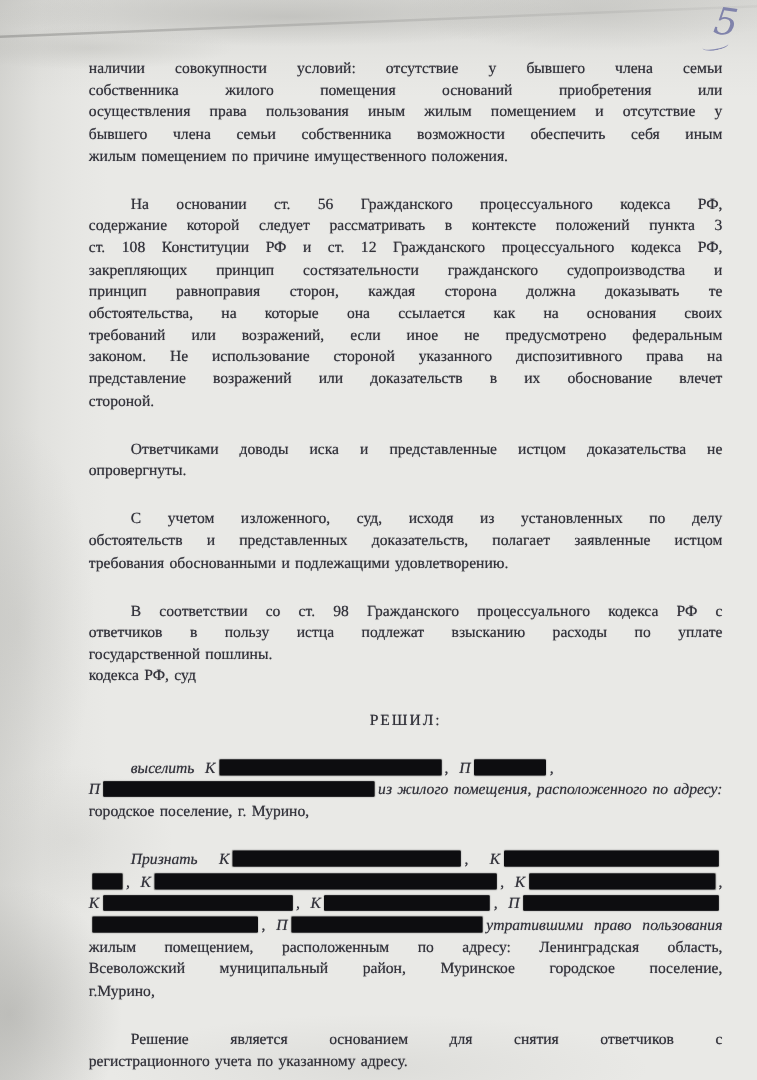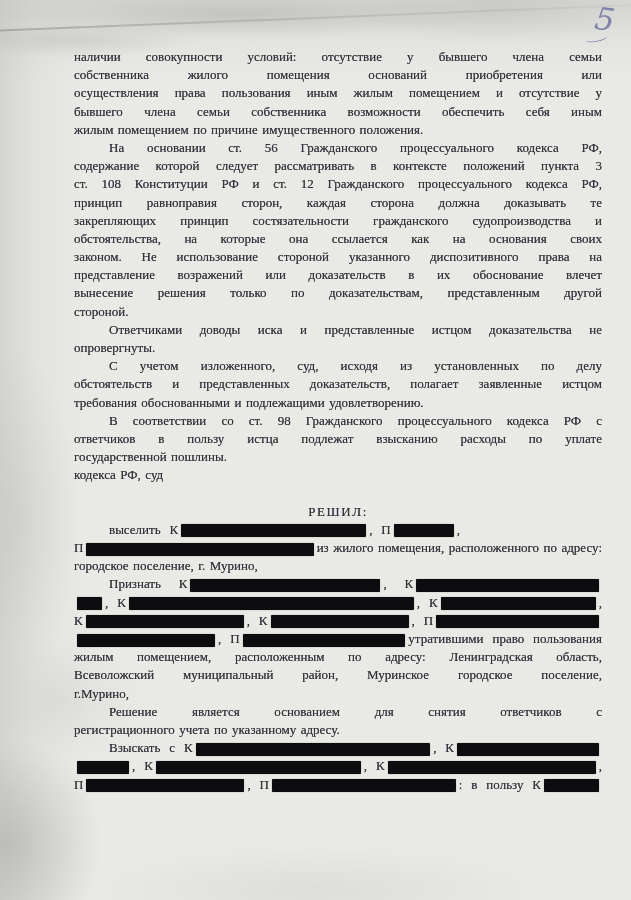--- a/index.html
+++ b/index.html
@@ -37,23 +37,23 @@
     height:18.2px;line-height:18.2px;font-size:13px;
     white-space:nowrap;
   }
   .line.fill{
     white-space:normal;
     text-align:justify;
     text-align-last:justify;
     -moz-text-align-last:justify;
   }
   .line.center{text-align:center;letter-spacing:1.6px;white-space:normal;text-align-last:center;}
-  .line.indent{text-indent:35px;}
+  .line.indent{text-indent:35px;margin-top:22px;}
   .line.blank{}
-  .line.segrow{display:flex;align-items:center;text-indent:0;}
+  .line.segrow{display:flex;align-items:flex-start;text-indent:0;font-style:italic;}
   .line.segrow.indent{padding-left:35px;}
   .seg{white-space:pre;flex:0 0 auto;}
   .bar{
     height:13px;margin:2px 3px 0 3px;border-radius:1px;
     box-shadow:0 0 1px rgba(0,0,0,0.6);
   }
 
   .hand-number{
     position:absolute;top:2px;left:584px;width:40px;height:46px;
     color:#8083ab;
@@ -82,26 +82,26 @@
 
   <div class="doc-body">
       <div class="line fill">наличии совокупности условий: отсутствие у бывшего члена семьи</div>
       <div class="line fill">собственника жилого помещения оснований приобретения или</div>
       <div class="line fill">осуществления права пользования иным жилым помещением и отсутствие у</div>
       <div class="line fill">бывшего члена семьи собственника возможности обеспечить себя иным</div>
       <div class="line left">жилым помещением по причине имущественного положения.</div>
       <div class="line fill indent">На основании ст. 56 Гражданского процессуального кодекса РФ,</div>
       <div class="line fill">содержание которой следует рассматривать в контексте положений пункта 3</div>
       <div class="line fill">ст. 108 Конституции РФ и ст. 12 Гражданского процессуального кодекса РФ,</div>
+      <div class="line fill">закрепляющих принцип состязательности гражданского судопроизводства и</div>
       <div class="line fill">принцип равноправия сторон, каждая сторона должна доказывать те</div>
-      <div class="line fill">закрепляющих принцип состязательности гражданского судопроизводства и</div>
       <div class="line fill">обстоятельства, на которые она ссылается как на основания своих</div>
+      <div class="line fill">требований или возражений, если иное не предусмотрено федеральным</div>
       <div class="line fill">законом. Не использование стороной указанного диспозитивного права на</div>
       <div class="line fill">представление возражений или доказательств в их обоснование влечет</div>
-      <div class="line fill">вынесение решения только по доказательствам, представленным другой</div>
       <div class="line left">стороной.</div>
       <div class="line fill indent">Ответчиками доводы иска и представленные истцом доказательства не</div>
       <div class="line left">опровергнуты.</div>
       <div class="line fill indent">С учетом изложенного, суд, исходя из установленных по делу</div>
       <div class="line fill">обстоятельств и представленных доказательств, полагает заявленные истцом</div>
       <div class="line left">требования обоснованными и подлежащими удовлетворению.</div>
       <div class="line fill indent">В соответствии со ст. 98 Гражданского процессуального кодекса РФ с</div>
       <div class="line fill">ответчиков в пользу истца подлежат взысканию расходы по уплате</div>
       <div class="line left">государственной пошлины.</div>
       <div class="line left">кодекса РФ, суд</div>

